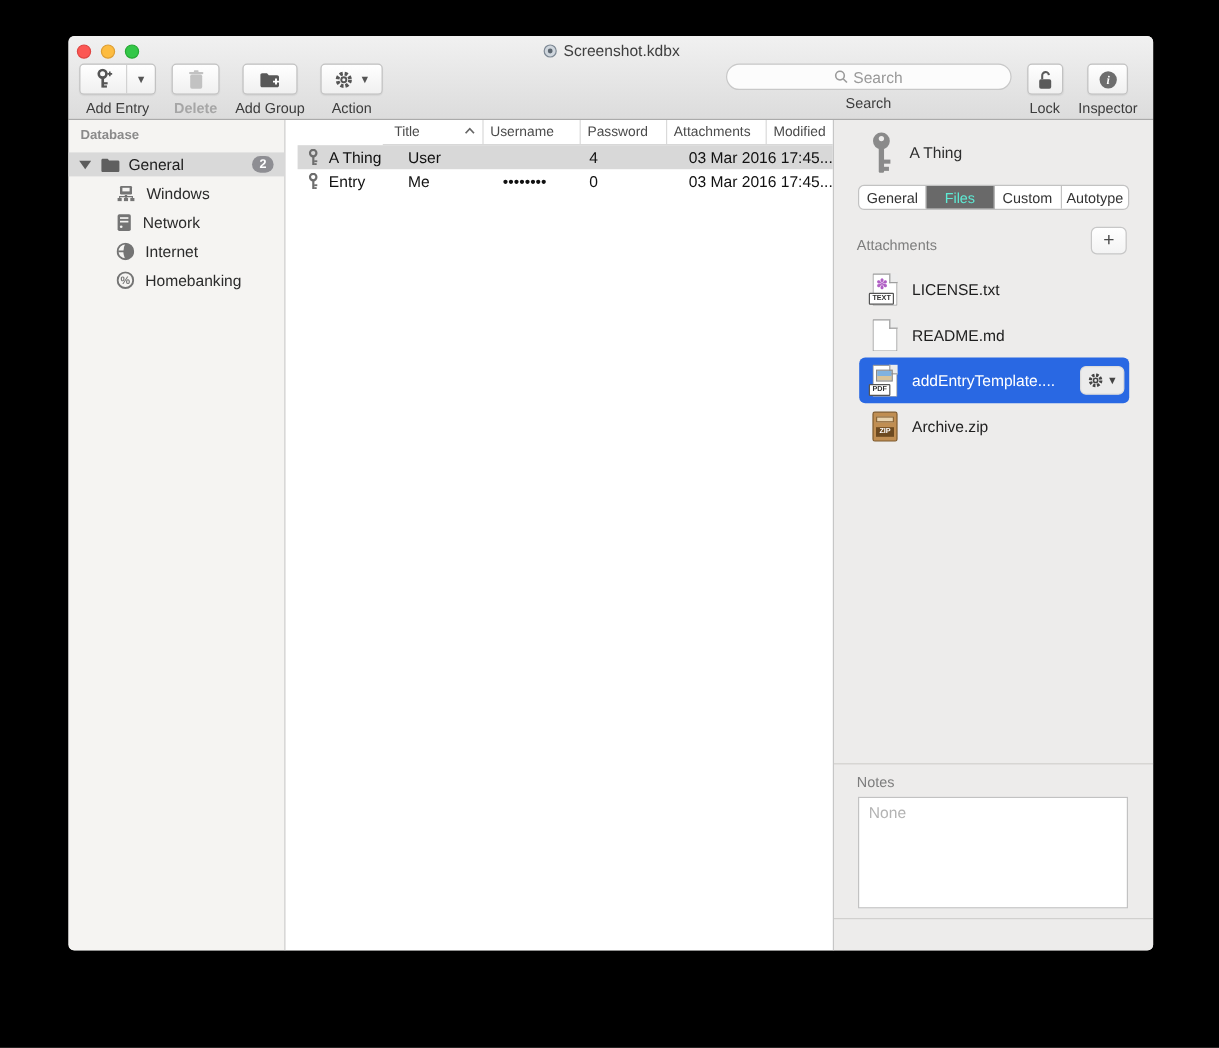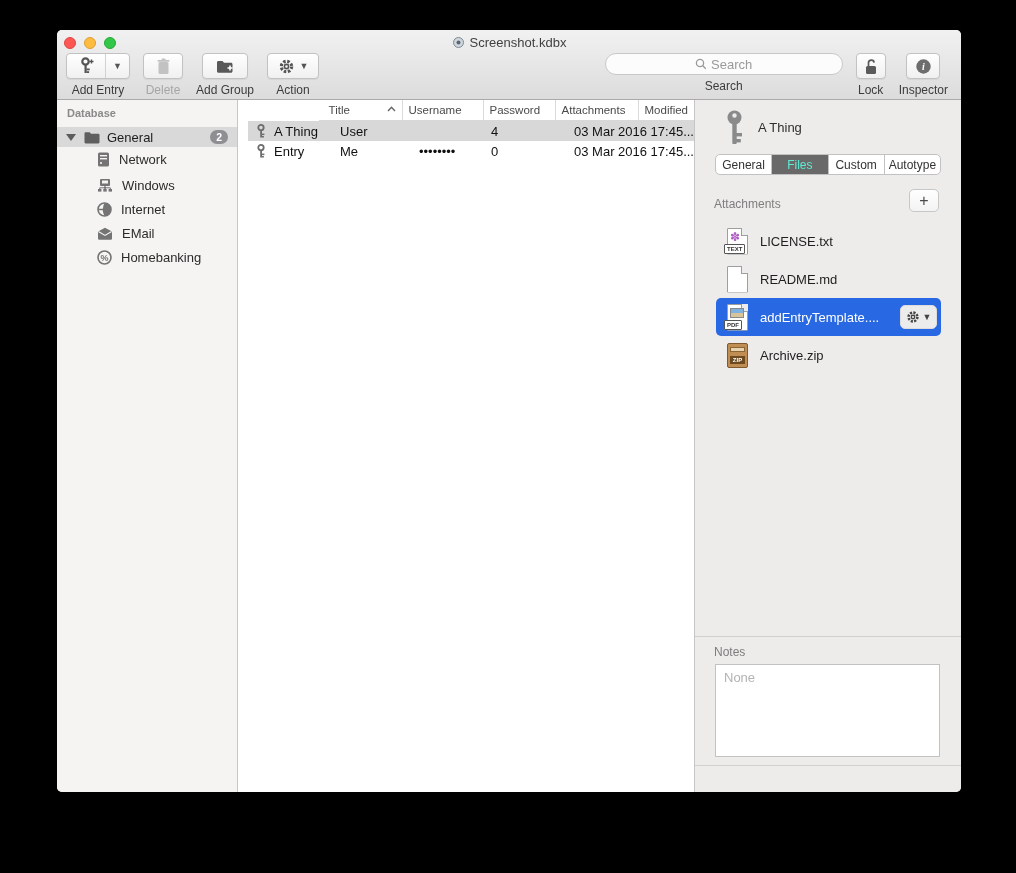--- a/index.html
+++ b/index.html
@@ -22,21 +22,21 @@
   .title-row { position:absolute; top:5px; left:0; right:0; display:flex;
                justify-content:center; align-items:center; gap:5px;
                color:#3f3f3f; font-size:13px; }
   .toolbar { position:absolute; top:23px; left:9px; right:13px; display:flex; align-items:flex-start; }
   .tb-item { display:flex; flex-direction:column; align-items:center; margin-right:13px; }
   .tb-btn { height:26px; background:linear-gradient(#ffffff,#f0f0f0);
             border:1px solid #c2c2c2; border-radius:4px; display:flex;
             align-items:center; justify-content:center;
             box-shadow:0 1px 1px rgba(0,0,0,.06); cursor:default; }
   .tb-label { font-size:12px; margin-top:4px; color:#3c3c3c; }
-  .tb-item.disabled .tb-label { color:#a6a6a6; }
+  .tb-item.disabled .tb-label { color:#a6a6a6;font-weight:bold; }
   .split { padding:0; }
   .split .seg-a { width:38px; height:24px; display:flex; align-items:center; justify-content:center; }
   .split .seg-b { width:24px; height:24px; display:flex; align-items:center; justify-content:center;
                   border-left:1px solid #d2d2d2; }
   .chev { font-size:9px; color:#555; }
   .spacer { flex:1; }
   .search-field { width:238px; height:22px; border-radius:11px; border:1px solid #c8c8c8;
                   background:#fcfcfc; display:flex; align-items:center; justify-content:center;
                   gap:4px; color:#9a9a9a; font-size:13px; }
 
@@ -248,67 +248,58 @@
         <span class="tri-down"></span>
         <span style="margin-left:8px">
           <svg width="16" height="13" viewBox="0 0 16 13">
               <path d="M0.5 2.5c0-.7.5-1.2 1.2-1.2h4l1.3 1.5h7.3c.7 0 1.2.5 1.2 1.2v7.2c0 .7-.5 1.2-1.2 1.2H1.7c-.7 0-1.2-.5-1.2-1.2z" fill="#5f5f5f"></path>
             </svg>
         </span>
         <span class="sb-group-label">General</span>
         <span class="badge">2</span>
       </div>
 
-      <div class="sb-item">
-        <span>
-          <svg width="13" height="15" viewBox="0 0 13 15">
-              <rect x="1" y="0.5" width="11" height="14" rx="1.5" fill="#747474"></rect>
-              <rect x="3" y="3" width="7" height="1.4" fill="#f5f4f2"></rect>
-              <rect x="3" y="6" width="7" height="1.4" fill="#f5f4f2"></rect>
-              <circle cx="4" cy="11" r="1.1" fill="#f5f4f2"></circle>
-            </svg>
-        </span>
-        <span>Network</span>
-      </div>
-
       <div class="sb-item" style="margin-top:2px">
         <span>
           <svg width="16" height="15" viewBox="0 0 16 15">
               <rect x="3" y="1" width="10" height="7" rx="1" fill="#747474"></rect>
               <rect x="5" y="2.5" width="6" height="3" fill="#f5f4f2"></rect>
               <rect x="7" y="8.5" width="2" height="2" fill="#747474"></rect>
               <rect x="1" y="11" width="3.4" height="2.6" fill="#747474"></rect>
               <rect x="6.3" y="11" width="3.4" height="2.6" fill="#747474"></rect>
               <rect x="11.6" y="11" width="3.4" height="2.6" fill="#747474"></rect>
               <path d="M2.7 11V9.8h10.6V11M8 8.5v2.5" stroke="#747474" fill="none"></path>
             </svg>
         </span>
         <span>Windows</span>
       </div>
 
       <div class="sb-item">
         <span>
+          <svg width="13" height="15" viewBox="0 0 13 15">
+              <rect x="1" y="0.5" width="11" height="14" rx="1.5" fill="#747474"></rect>
+              <rect x="3" y="3" width="7" height="1.4" fill="#f5f4f2"></rect>
+              <rect x="3" y="6" width="7" height="1.4" fill="#f5f4f2"></rect>
+              <circle cx="4" cy="11" r="1.1" fill="#f5f4f2"></circle>
+            </svg>
+        </span>
+        <span>Network</span>
+      </div>
+
+      <div class="sb-item">
+        <span>
           <svg width="15" height="15" viewBox="0 0 15 15">
               <circle cx="7.5" cy="7.5" r="6.5" fill="none" stroke="#747474" stroke-width="1.6"></circle>
               <path d="M7.5 1a14 14 0 0 0 0 13 6.5 6.5 0 0 0 0-13z" fill="#747474"></path>
               <path d="M1.5 7.5h12" stroke="#747474" stroke-width="1.4"></path>
             </svg>
         </span>
         <span>Internet</span>
       </div>
 
-      <div class="sb-item">
-        <span>
-          <svg width="16" height="13" viewBox="0 0 16 13">
-              <path d="M1 4.5L8 0.8l7 3.7v7a1.2 1.2 0 0 1-1.2 1.2H2.2A1.2 1.2 0 0 1 1 11.5z" fill="#747474"></path>
-              <path d="M1.4 4.6L8 8.4l6.6-3.8" fill="none" stroke="#f5f4f2" stroke-width="1.2"></path>
-            </svg>
-        </span>
-        <span>EMail</span>
-      </div>
 
       <div class="sb-item">
         <span>
           <svg width="15" height="15" viewBox="0 0 15 15">
               <circle cx="7.5" cy="7.5" r="6.5" fill="none" stroke="#747474" stroke-width="1.6"></circle>
               <text x="7.5" y="10.6" font-size="9" font-weight="bold" fill="#747474" text-anchor="middle" font-family="Liberation Sans, sans-serif">%</text>
             </svg>
         </span>
         <span>Homebanking</span>
       </div>

